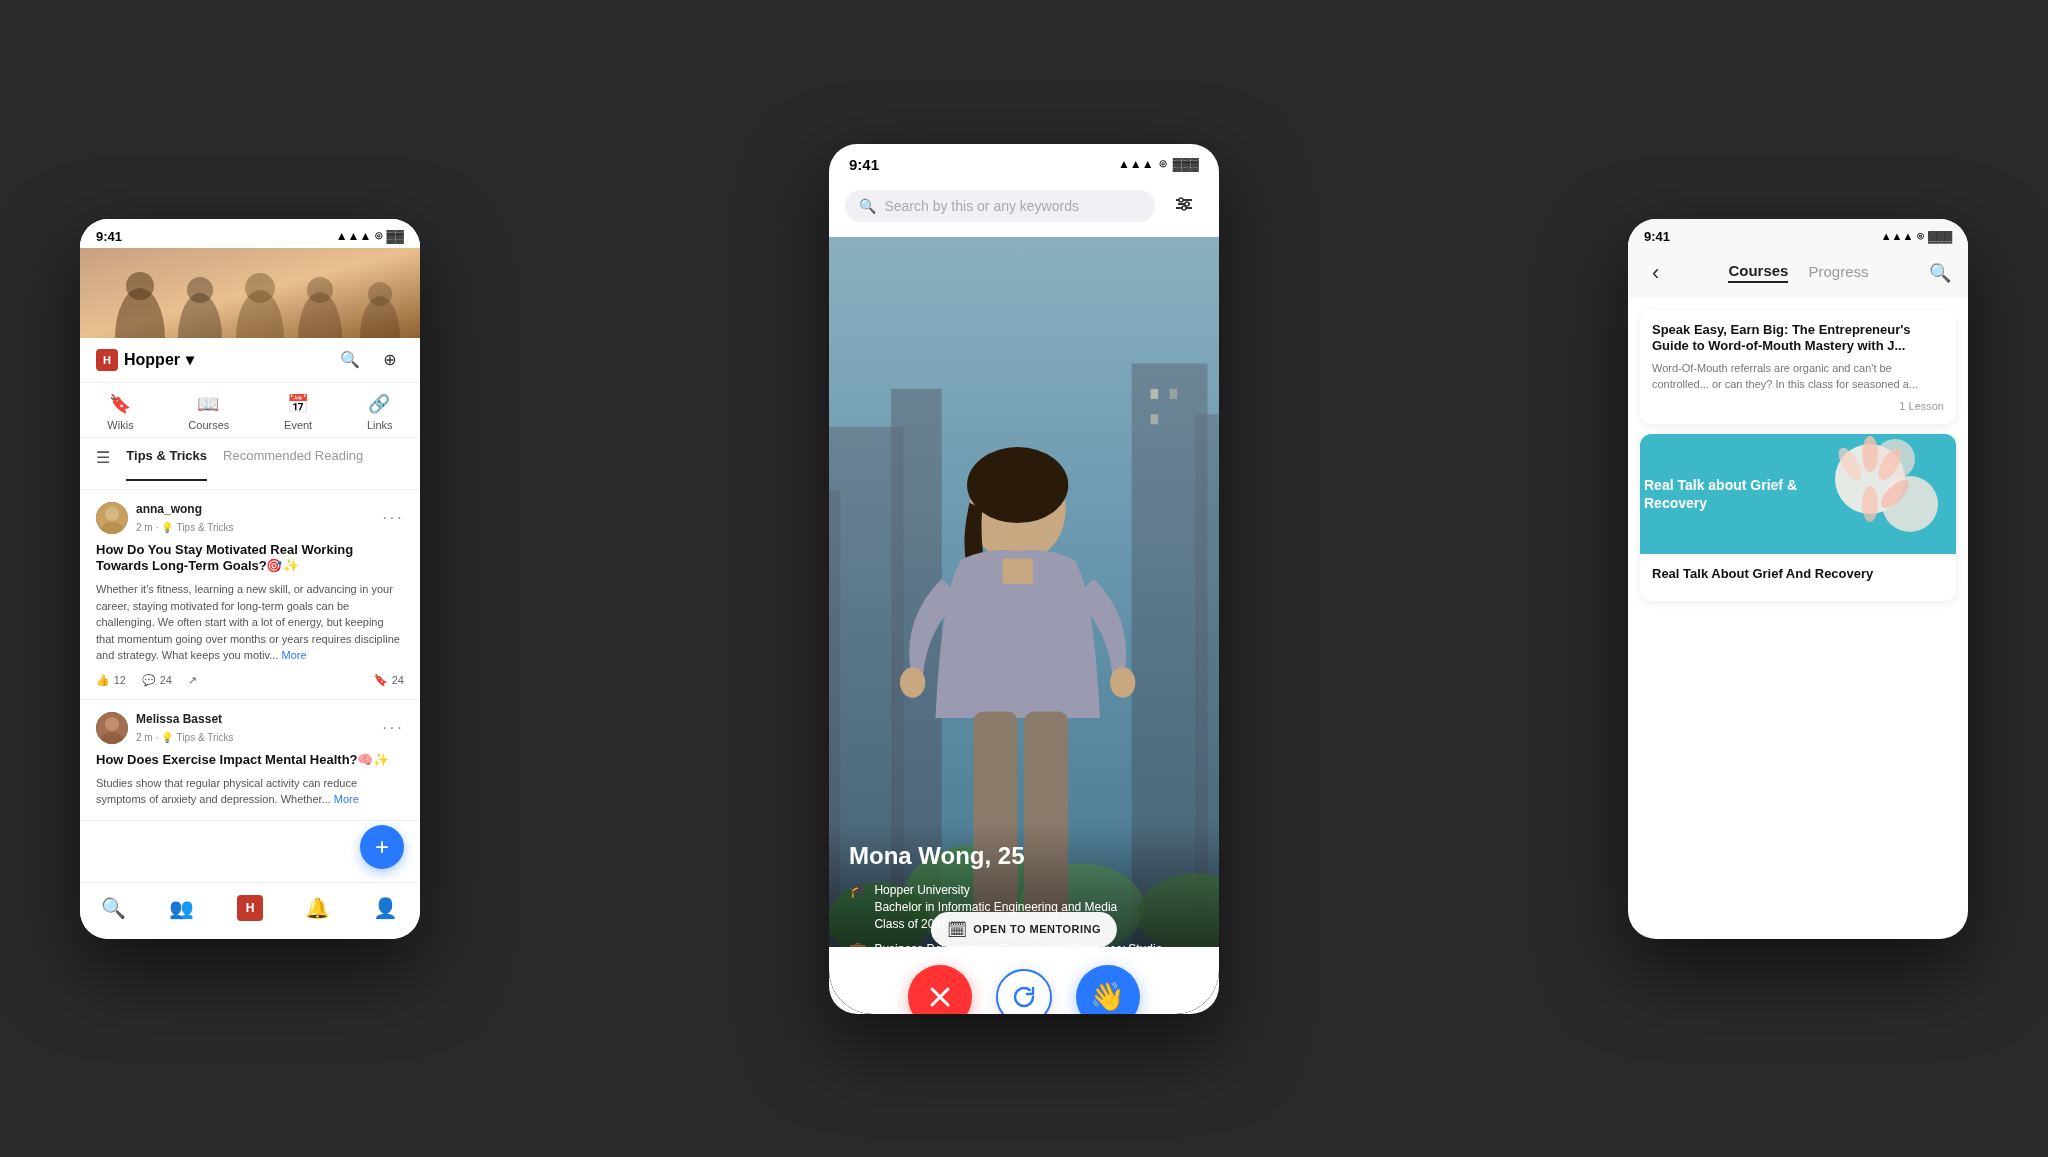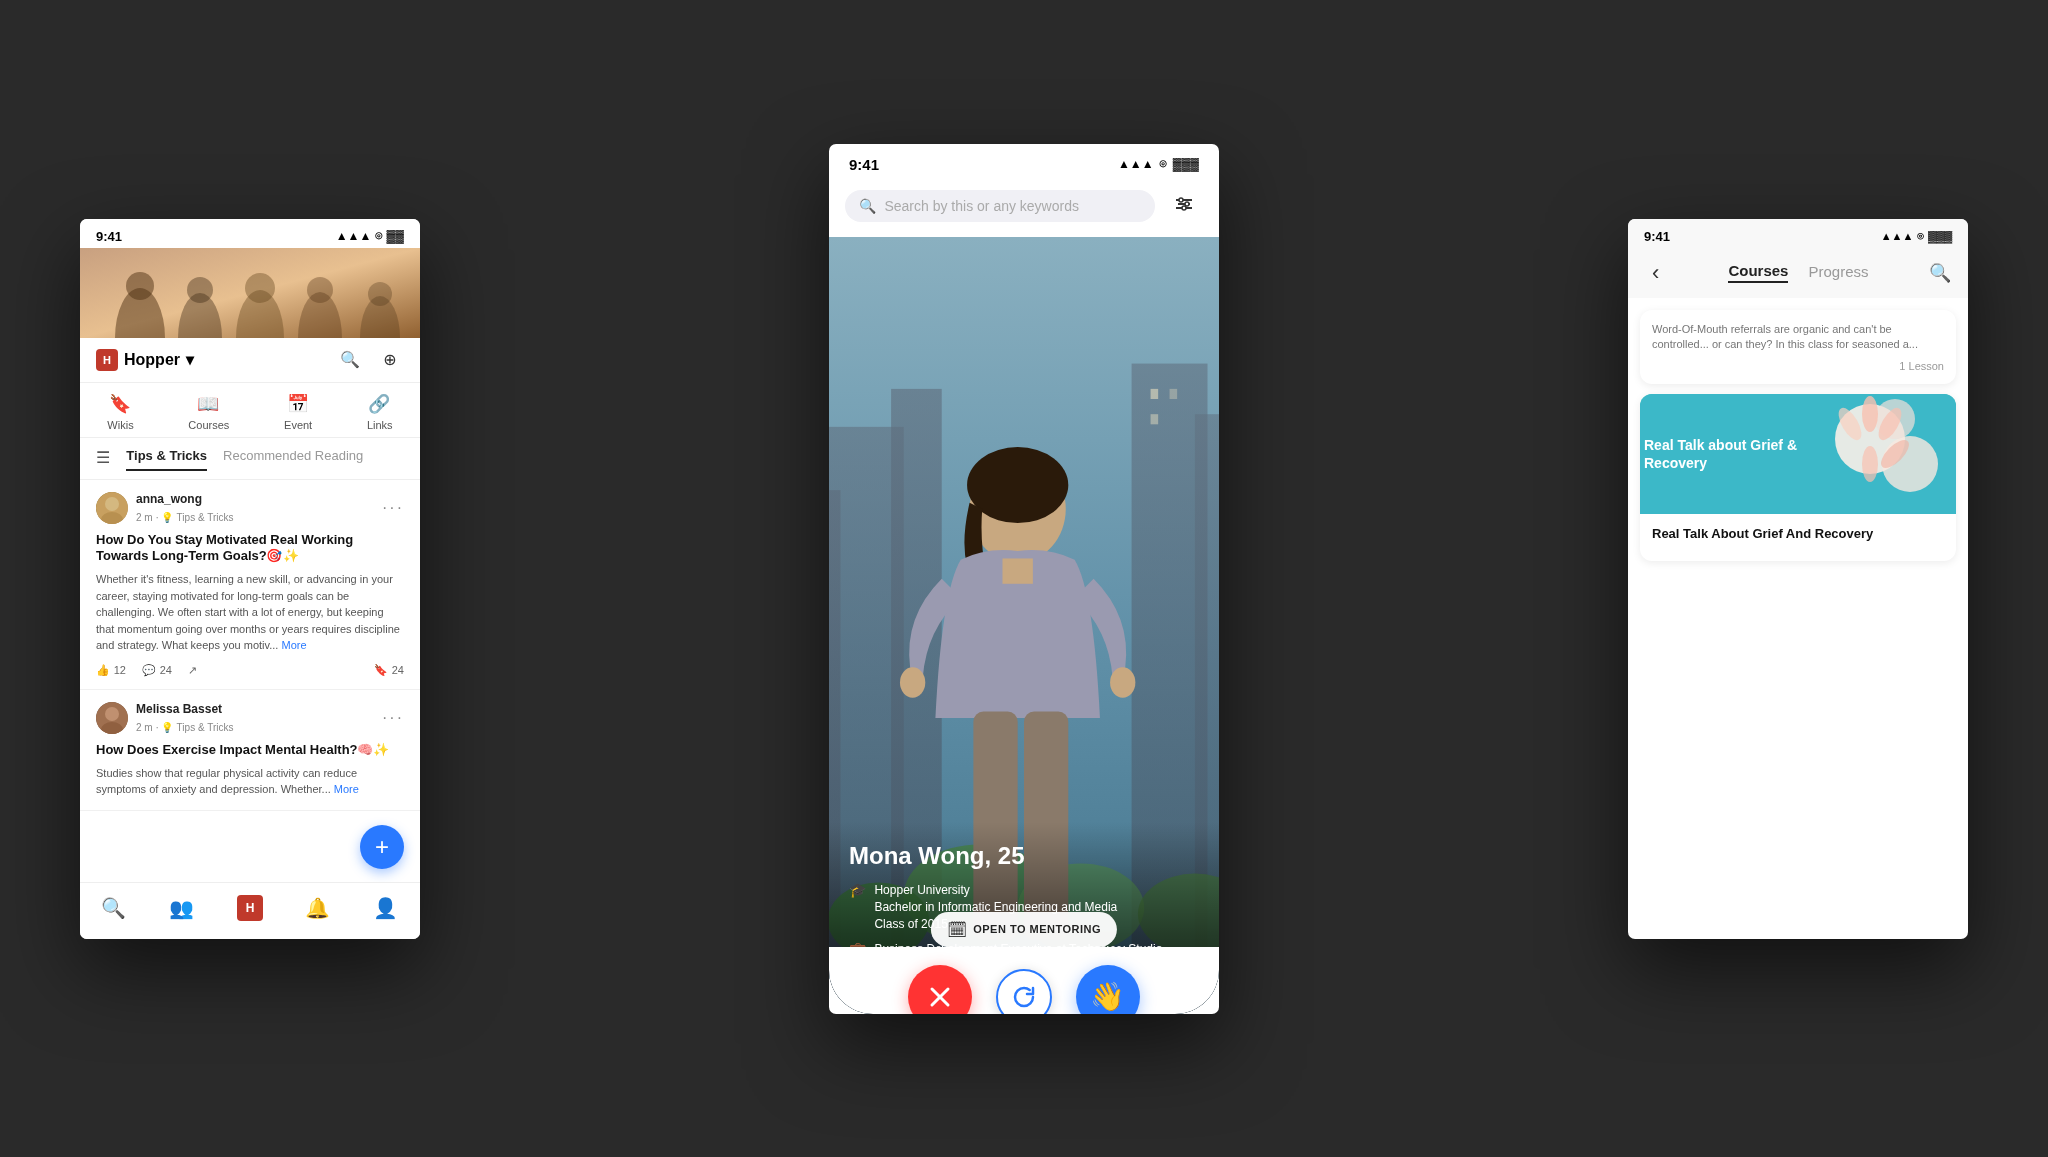--- a/index.html
+++ b/index.html
@@ -19,21 +19,21 @@
       justify-content: center;
       gap: 0px;
       position: relative;
       width: 100%;
       height: 100%;
     }
 
     
     .phone {
       background: #fff;
-      border-radius: 7px;
+      border-radius: 28px;
       overflow: hidden;
       position: relative;
       box-shadow: 0 30px 80px rgba(0,0,0,0.6);
     }
 
     
     .phone-left {
       width: 340px;
       height: 720px;
       position: absolute;
@@ -123,21 +123,21 @@
       display: flex;
       gap: 16px;
       padding: 10px 16px 8px;
       background: #fff;
       border-bottom: 1px solid #eee;
     }
     .content-tab {
       font-size: 13px;
       font-weight: 600;
       color: #222;
-      padding-bottom: 6px;
+      padding-bottom: 16px;
     }
     .content-tab.active { border-bottom: 2px solid #222; }
     .content-tab.inactive { color: #999; font-weight: 400; }
     .post-card {
       background: #fff;
       padding: 12px 16px;
       border-bottom: 1px solid #f0f0f0;
     }
     .post-header {
       display: flex;
@@ -697,20 +697,21 @@
       <div class="back-btn">‹</div>
       <div class="right-tabs">
         <span class="right-tab active">Courses</span>
         <span class="right-tab inactive">Progress</span>
       </div>
       <div style="font-size:18px;color:#333;">🔍</div>
     </div>
 
     <div class="course-card">
       <div class="course-card-body">
+        <div class="course-title">Speak Easy, Earn Big: The Entrepreneur's Guide to Word-of-Mouth Mastery with J...</div>
         <div class="course-desc">Word-Of-Mouth referrals are organic and can't be controlled... or can they? In this class for seasoned a...</div>
         <div class="course-meta">1 Lesson</div>
       </div>
     </div>
 
     <div class="course-card-2">
       <div class="course-2-header">
         <svg width="316" height="130" viewBox="0 0 316 130" style="position:absolute;top:0;left:0;width:100%;height:100%;" preserveAspectRatio="xMidYMid slice">
           <rect width="316" height="130" fill="#3cb8c8"></rect>
 

